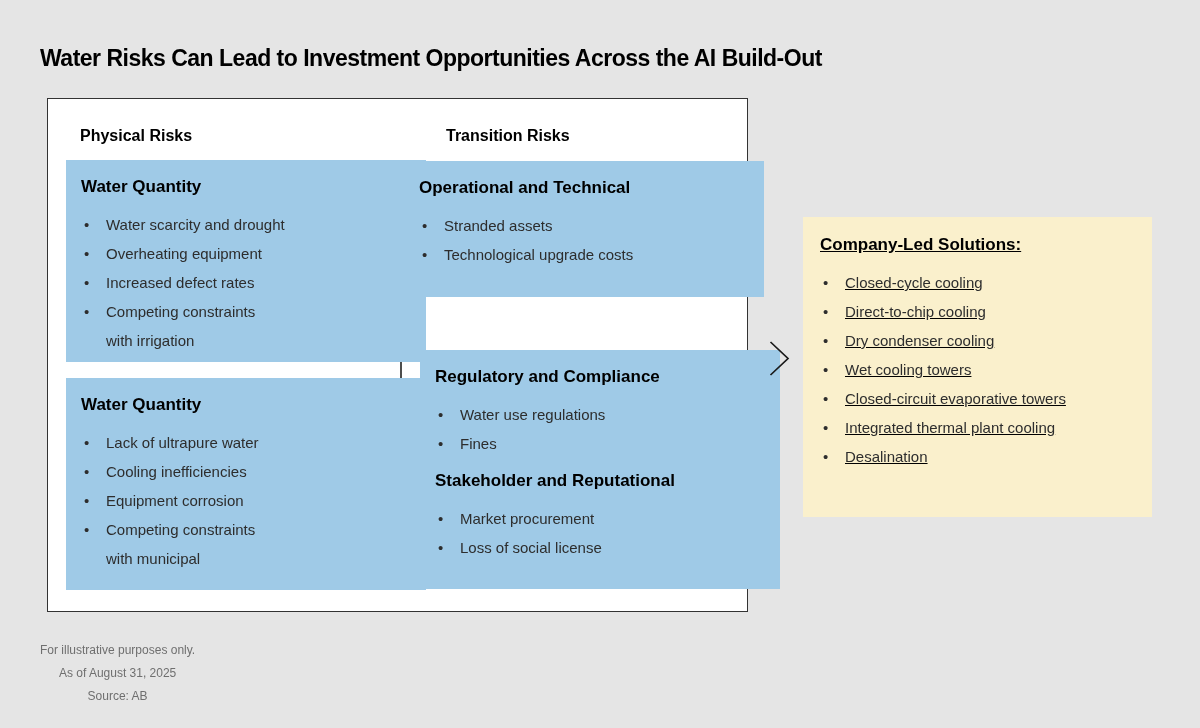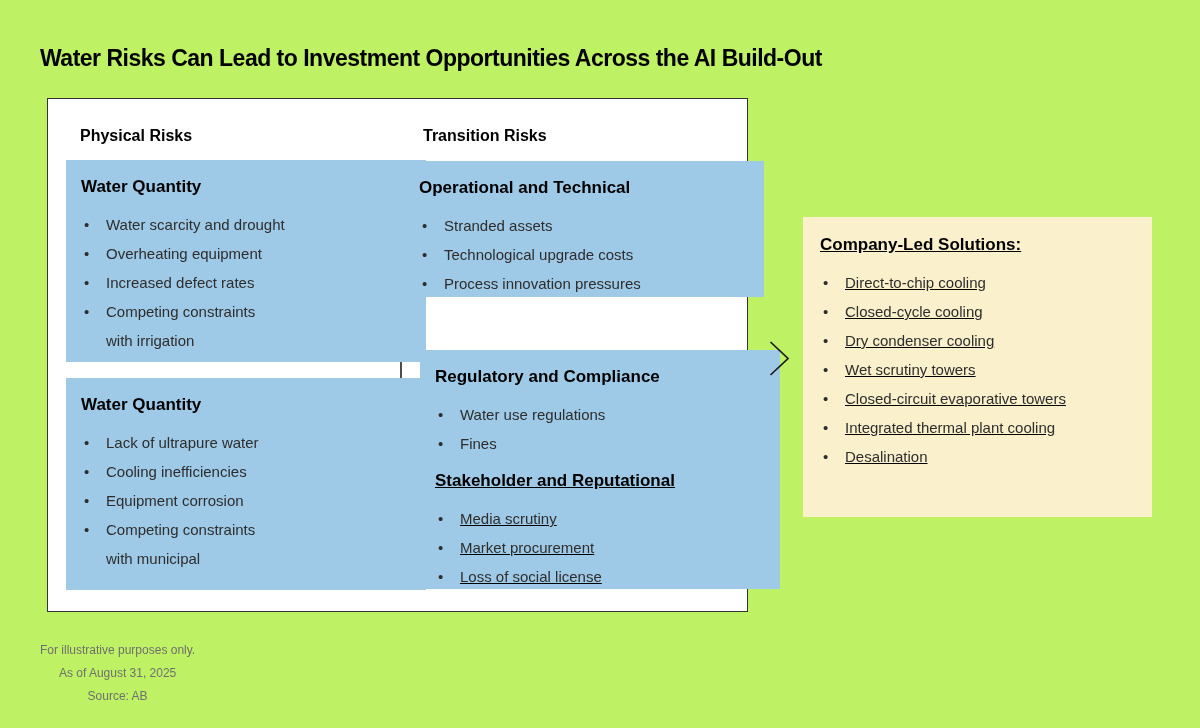--- a/index.html
+++ b/index.html
@@ -5,21 +5,21 @@
   html, body {
     margin: 0;
     padding: 0;
     background: #ffffff;
     font-family: "Liberation Sans", "DejaVu Sans", sans-serif;
   }
   .canvas {
     position: relative;
     width: 1200px;
     height: 728px;
-    background: #bef264;
+    background: #e5e5e5;
     overflow: hidden;
   }
   .page-title {
     position: absolute;
     left: 40px;
     top: 45px;
     margin: 0;
     font-size: 23px;
     line-height: 26px;
     font-weight: 700;
@@ -39,42 +39,42 @@
   }
   .col-heading {
     position: absolute;
     font-size: 16px;
     font-weight: 700;
     color: var(--heading-text, #000);
     white-space: nowrap;
     text-align: right;
   }
   .col-heading.physical { left: 32px; top: 28px; }
-  .col-heading.transition { left: 375px; top: 28px; }
+  .col-heading.transition { left: 398px; top: 28px; }
   .divider {
     position: absolute;
     left: 352px;
     top: 64px;
     width: 2px;
     height: 425px;
     background: var(--divider-line, #4d4d4d);
   }
   .risk-box {
     position: absolute;
     width: 360px;
     box-sizing: border-box;
     background: var(--risk-box-fill, #9fcae7);
     padding: 16px 20px 0 15px;
     overflow: hidden;
   }
   .box-b1 { left: 18px;  top: 61px;  height: 202px; }
   .box-b2 { left: 18px;  top: 279px; height: 212px; }
   .box-b3 { left: 356px; top: 62px;  height: 136px; }
   .box-b4 { left: 372px; top: 210px; height: 137px; margin-top: 41px; }
-  .box-b5 { left: 372px; top: 355px; height: 135px; text-decoration: underline; }
+  .box-b5 { left: 372px; top: 355px; height: 135px; }
   .box-title {
     margin: 0 0 13px 0;
     font-size: 17px;
     line-height: 21px;
     font-weight: 700;
     color: var(--heading-text, #000);
     white-space: nowrap;
   }
   ul.bullets {
     list-style: none;
@@ -160,55 +160,53 @@
           <li>Competing constraints
 with municipal</li>
         </ul>
     </div>
 
     <div class="risk-box box-b3">
       <h2 class="box-title">Operational and Technical</h2>
       <ul class="bullets">
           <li>Stranded assets</li>
           <li>Technological upgrade costs</li>
-          <li>Process innovation pressures</li>
         </ul>
     </div>
 
     <div class="risk-box box-b4">
       <h2 class="box-title">Regulatory and Compliance</h2>
       <ul class="bullets">
           <li>Water use regulations</li>
           <li>Fines</li>
           <li>Water discharge regulations</li>
         </ul>
     </div>
 
     <div class="risk-box box-b5">
       <h2 class="box-title">Stakeholder and Reputational</h2>
       <ul class="bullets">
-          <li>Media scrutiny</li>
           <li>Market procurement</li>
           <li>Loss of social license</li>
         </ul>
     </div>
 
   </div>
 
   <svg class="chevron" width="21" height="37" viewBox="0 0 21 37" aria-hidden="true">
     <path d="M1.5 2 L19 18.5 L1.5 35" fill="none" stroke="#1a1a1a" stroke-width="1.7"></path>
   </svg>
 
   <div class="solutions-box">
     <h2 class="box-title">Company-Led Solutions:</h2>
     <ul class="bullets">
+        <li>Closed-cycle cooling</li>
         <li>Direct-to-chip cooling</li>
-        <li>Closed-cycle cooling</li>
         <li>Dry condenser cooling</li>
-        <li>Wet scrutiny towers</li>
+        <li>Wet cooling towers</li>
         <li>Closed-circuit evaporative towers</li>
         <li>Integrated thermal plant cooling</li>
         <li>Desalination</li>
       </ul>
   </div>
 
   <div class="footnotes">
     <p>For illustrative purposes only.</p>
     <p>As of August 31, 2025</p>
     <p>Source: AB</p>

